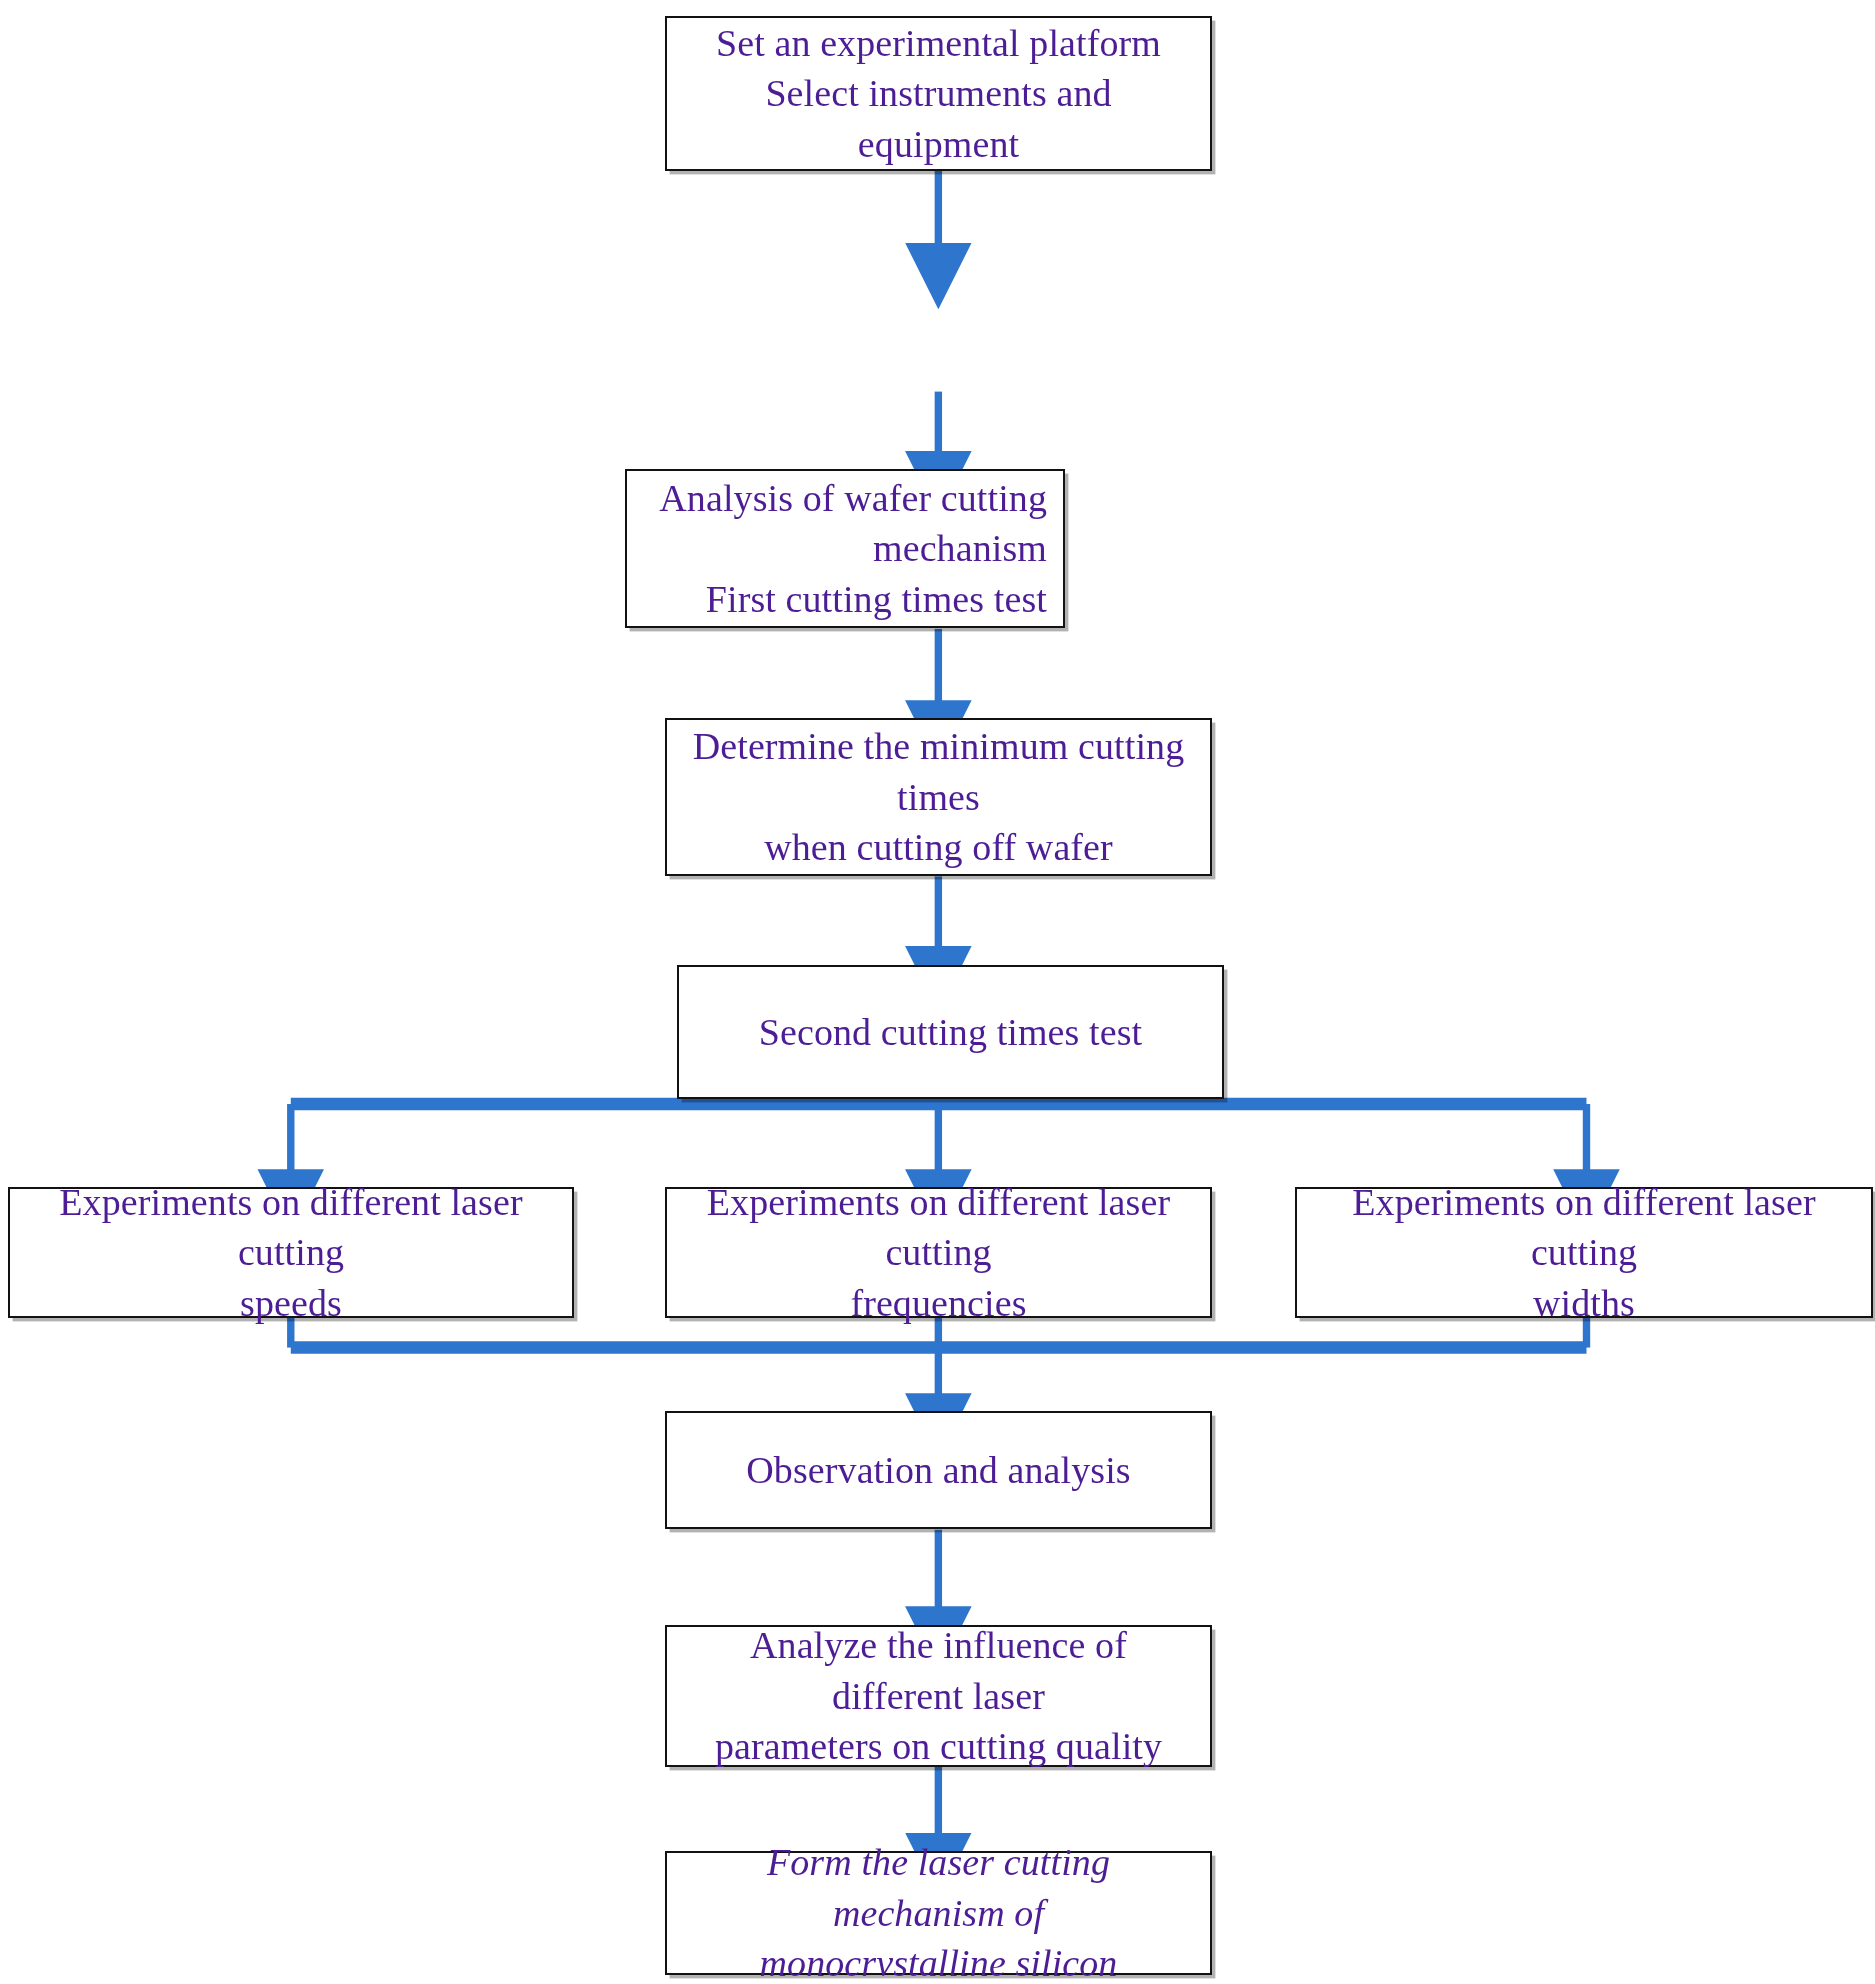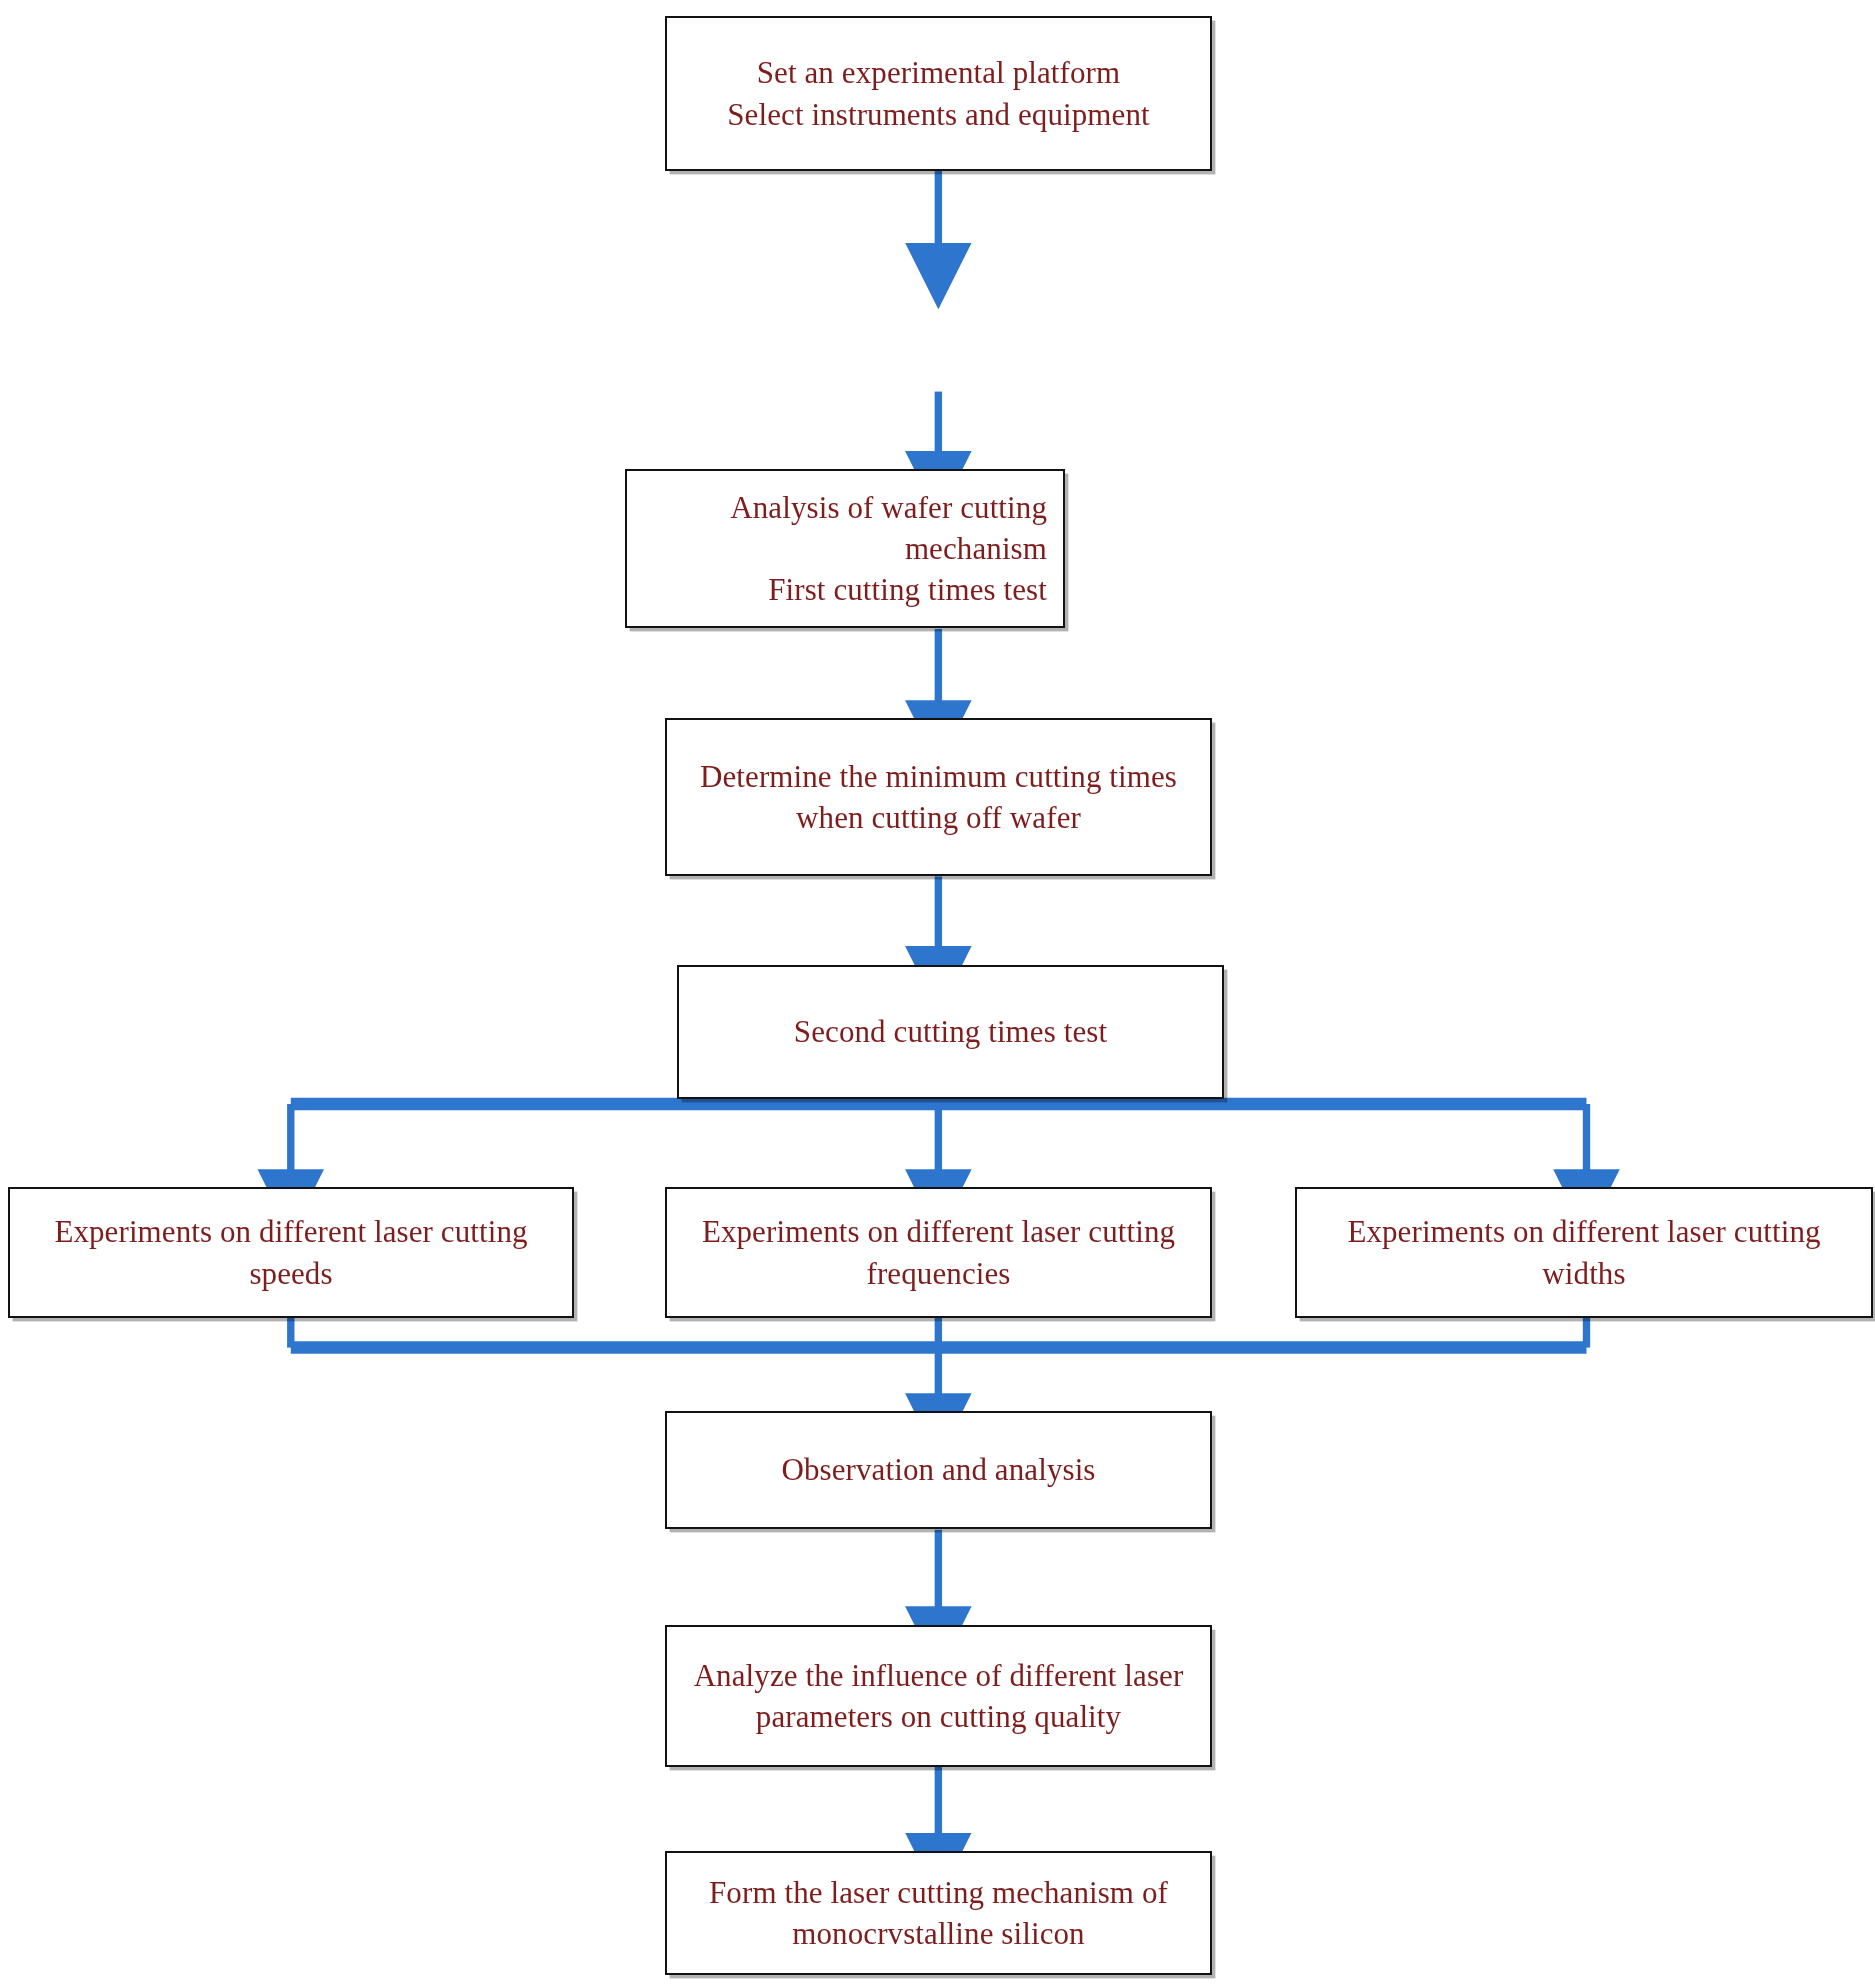--- a/index.html
+++ b/index.html
@@ -33,22 +33,22 @@
     border: 2.3px solid #121212;
     box-shadow: 4px 4px 0 -0.6px rgba(0,0,0,0.30);
     display: flex;
     align-items: center;
     justify-content: center;
     text-align: center;
     z-index: 2;
   }
   .node .label {
     display: block;
-    color: #7f1d1d;
-    font-size: 31px;
+    color: #4c1d95;
+    font-size: 38px;
     line-height: 1.33;
     letter-spacing: 0.1px;
     white-space: pre-line;
     padding: 0 16px;
   }
 </style>
 </head>
 <body>
 
 <div id="canvas">
@@ -123,19 +123,19 @@
 
   <div class="node" style="left:665px; top:1411px; width:547px; height:118px;">
     <span class="label">Observation and analysis</span>
   </div>
 
   <div class="node" style="left:665px; top:1625px; width:547px; height:142px;">
     <span class="label">Analyze the influence of different laser
 parameters on cutting quality</span>
   </div>
 
-  <div class="node" style="left:665px; top:1851px; width:547px; height:124px;">
+  <div class="node" style="left:665px; top:1851px; width:547px; height:124px;font-style:italic;">
     <span class="label">Form the laser cutting mechanism of
 monocrvstalline silicon</span>
   </div>
 
 </div>
 
 
 </body></html>

